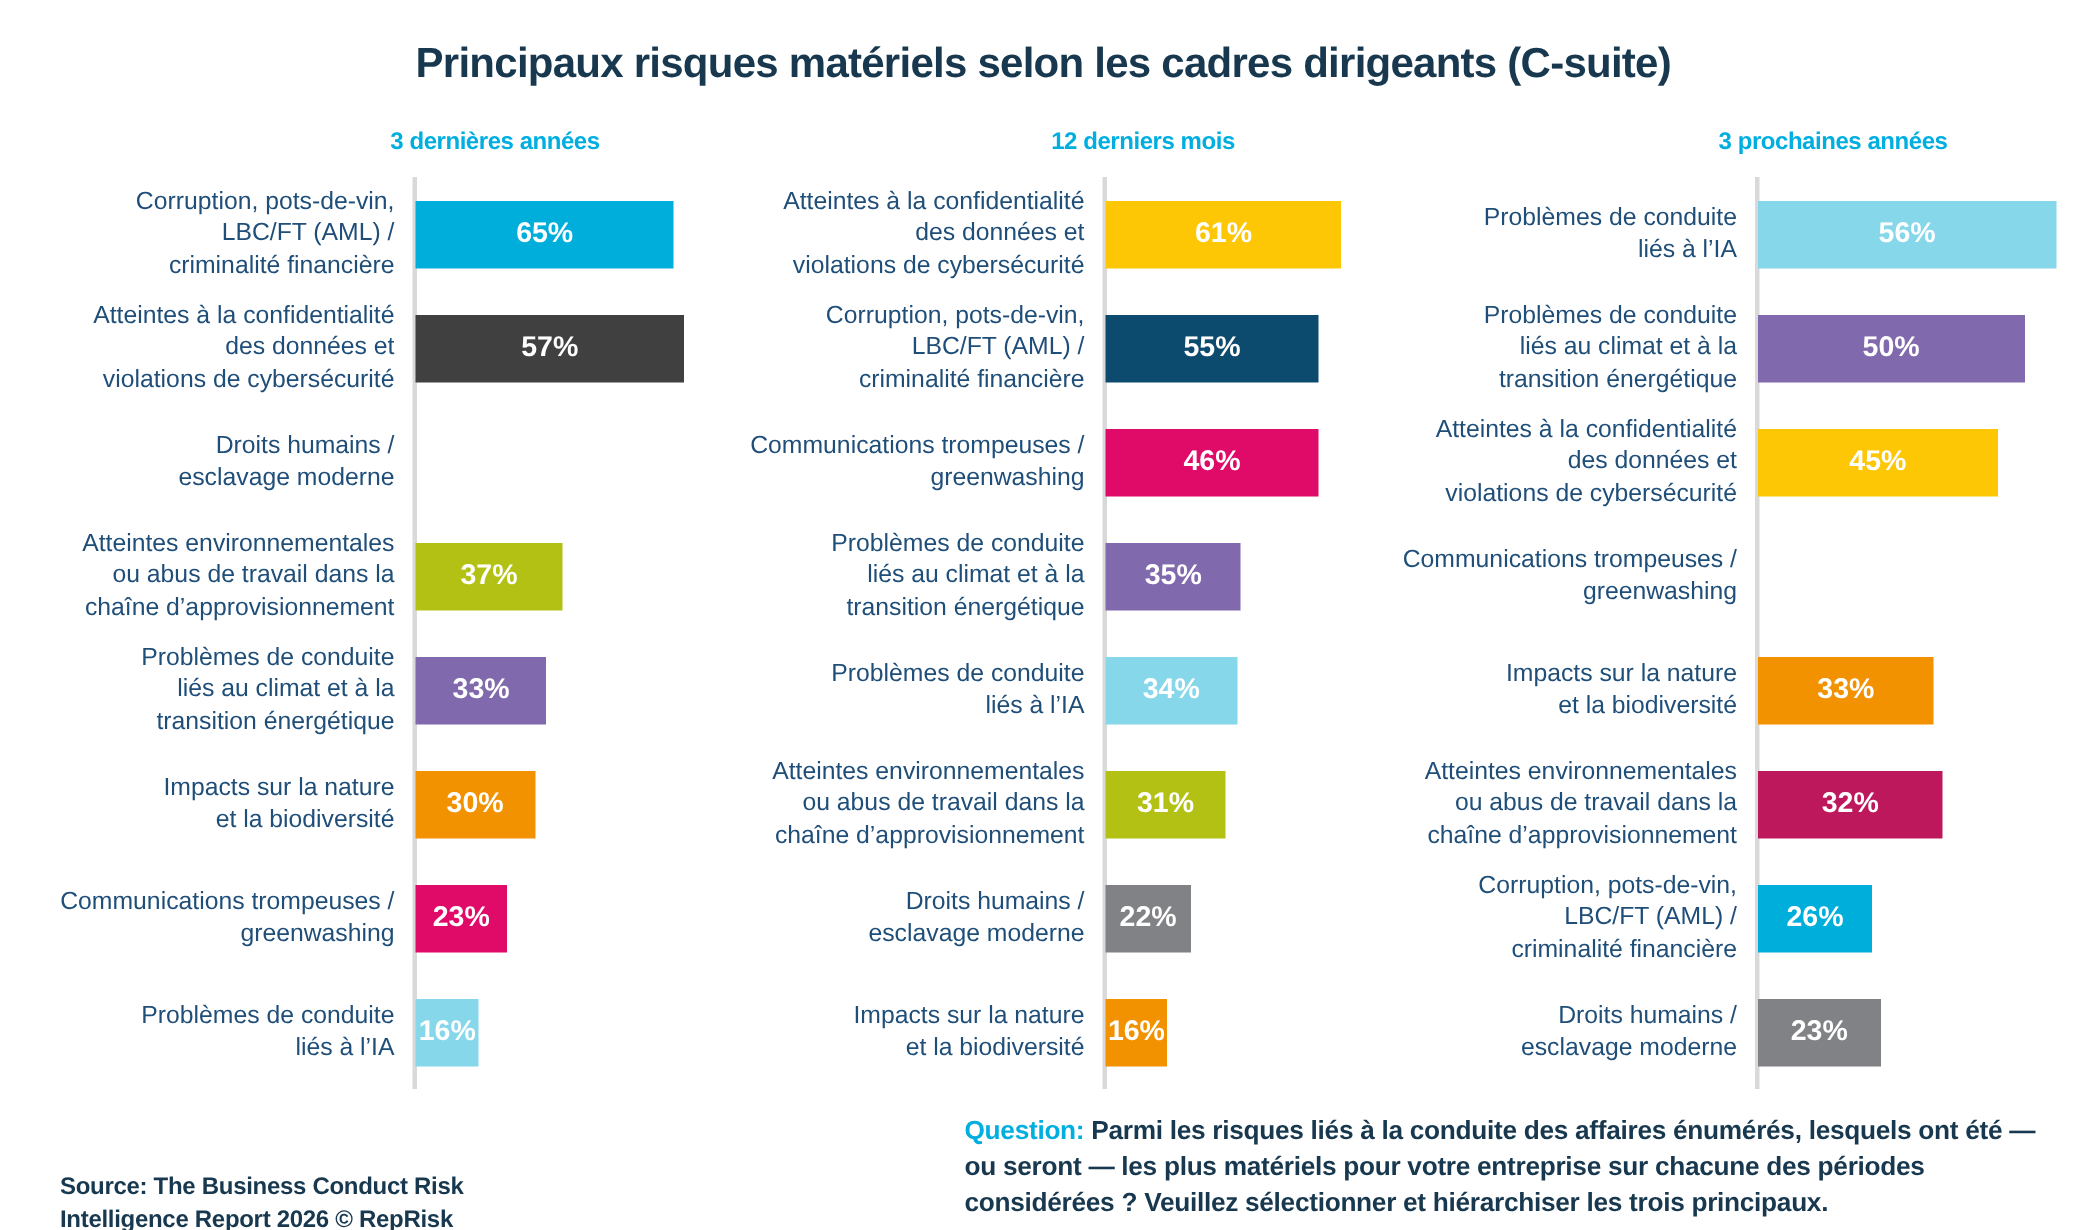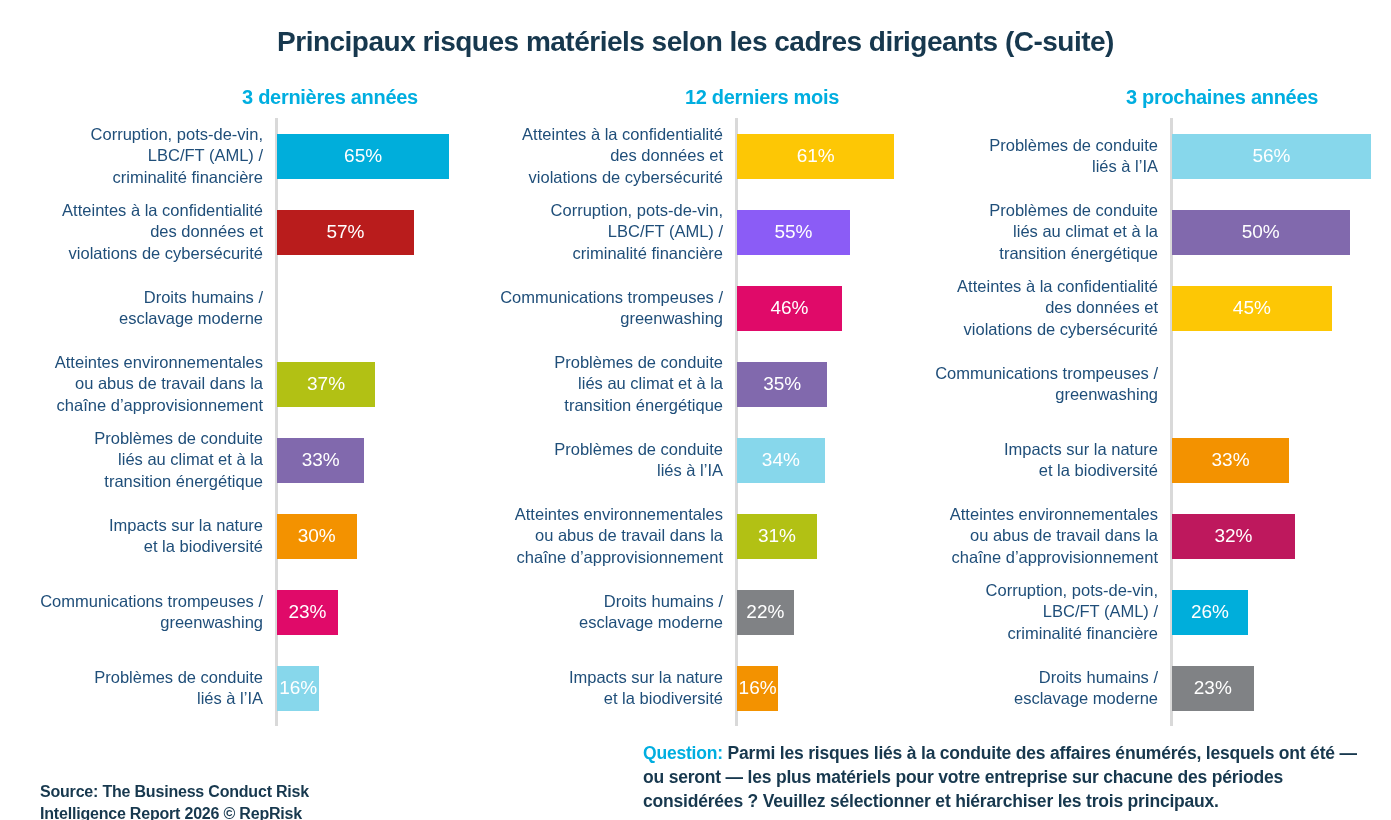--- a/index.html
+++ b/index.html
@@ -9,21 +9,21 @@
     font-family:"Liberation Sans", sans-serif;
     border-radius:31px;
   }
   .chart-title {
     position:absolute; top:26px; left:0; width:100%;
     text-align:center; font-size:28px; font-weight:700;
     letter-spacing:-0.5px; color:var(--title-navy);
   }
   .col-header {
     position:absolute; top:86px; transform:translateX(-50%);
-    font-size:20px; font-weight:700; letter-spacing:-0.3px;
+    font-size:16px; font-weight:700; letter-spacing:-0.3px;
     color:var(--header-cyan); white-space:nowrap;
   }
   .col-header.h1 { left:330px; }
   .col-header.h2 { left:762px; }
   .col-header.h3 { left:1222px; }
   .panel { position:absolute; top:118px; height:608px; }
   .panel.p1 { left:0;    width:480px; }
   .panel.p2 { left:460px; width:480px; }
   .panel.p3 { left:895px; width:496px; }
   .axis-line {
@@ -34,21 +34,21 @@
   .row-label {
     width:263px; flex:none; text-align:right;
     font-size:16.5px; line-height:1.3; color:var(--label-navy);
     white-space:pre-line;
   }
   .bar {
     margin-left:14px; height:45px; flex:none;
     display:flex; align-items:center; justify-content:center;
   }
   .bar-value {
-    color:var(--bar-value-white); font-size:19px; font-weight:400;
+    color:var(--bar-value-white); font-size:19px; font-weight:700;
     white-space:nowrap;
   }
   .source-note {
     position:absolute; left:40px; top:757px;
     font-size:16px; font-weight:700; letter-spacing:-0.2px;
     line-height:1.4; color:var(--title-navy); white-space:pre-line;margin-top:24px;
   }
   .question-note {
     position:absolute; left:643px; top:741px; width:737px;
     font-size:17.5px; font-weight:700; letter-spacing:-0.2px;
@@ -73,21 +73,21 @@
 LBC/FT (AML) /
 criminalité financière</div>
         <div class="bar" style="width: 172.25px; background: rgb(0, 174, 219);">
           <span class="bar-value">65%</span>
         </div>
       </div>
       <div class="row">
         <div class="row-label">Atteintes à la confidentialité
 des données et
 violations de cybersécurité</div>
-        <div class="bar" style="width: 137px; background: #b91c1c;">
+        <div class="bar" style="width: 179px; background: #404040;">
           <span class="bar-value">57%</span>
         </div>
       </div>
       <div class="row">
         <div class="row-label">Droits humains /
 esclavage moderne</div>
       </div>
       <div class="row">
         <div class="row-label">Atteintes environnementales
 ou abus de travail dans la
@@ -133,28 +133,28 @@
 des données et
 violations de cybersécurité</div>
         <div class="bar" style="width: 157.38px; background: rgb(253, 199, 5);">
           <span class="bar-value">61%</span>
         </div>
       </div>
       <div class="row">
         <div class="row-label">Corruption, pots-de-vin,
 LBC/FT (AML) /
 criminalité financière</div>
-        <div class="bar" style="width: 113px; background: #8b5cf6;">
+        <div class="bar" style="width: 142px; background: #0c4a6e;">
           <span class="bar-value">55%</span>
         </div>
       </div>
       <div class="row">
         <div class="row-label">Communications trompeuses /
 greenwashing</div>
-        <div class="bar" style="width: 105px; background: rgb(224, 10, 105);">
+        <div class="bar" style="width: 142px; background: rgb(224, 10, 105);">
           <span class="bar-value">46%</span>
         </div>
       </div>
       <div class="row">
         <div class="row-label">Problèmes de conduite
 liés au climat et à la
 transition énergétique</div>
         <div class="bar" style="width: 90.3px; background: rgb(129, 105, 173);">
           <span class="bar-value">35%</span>
         </div>

